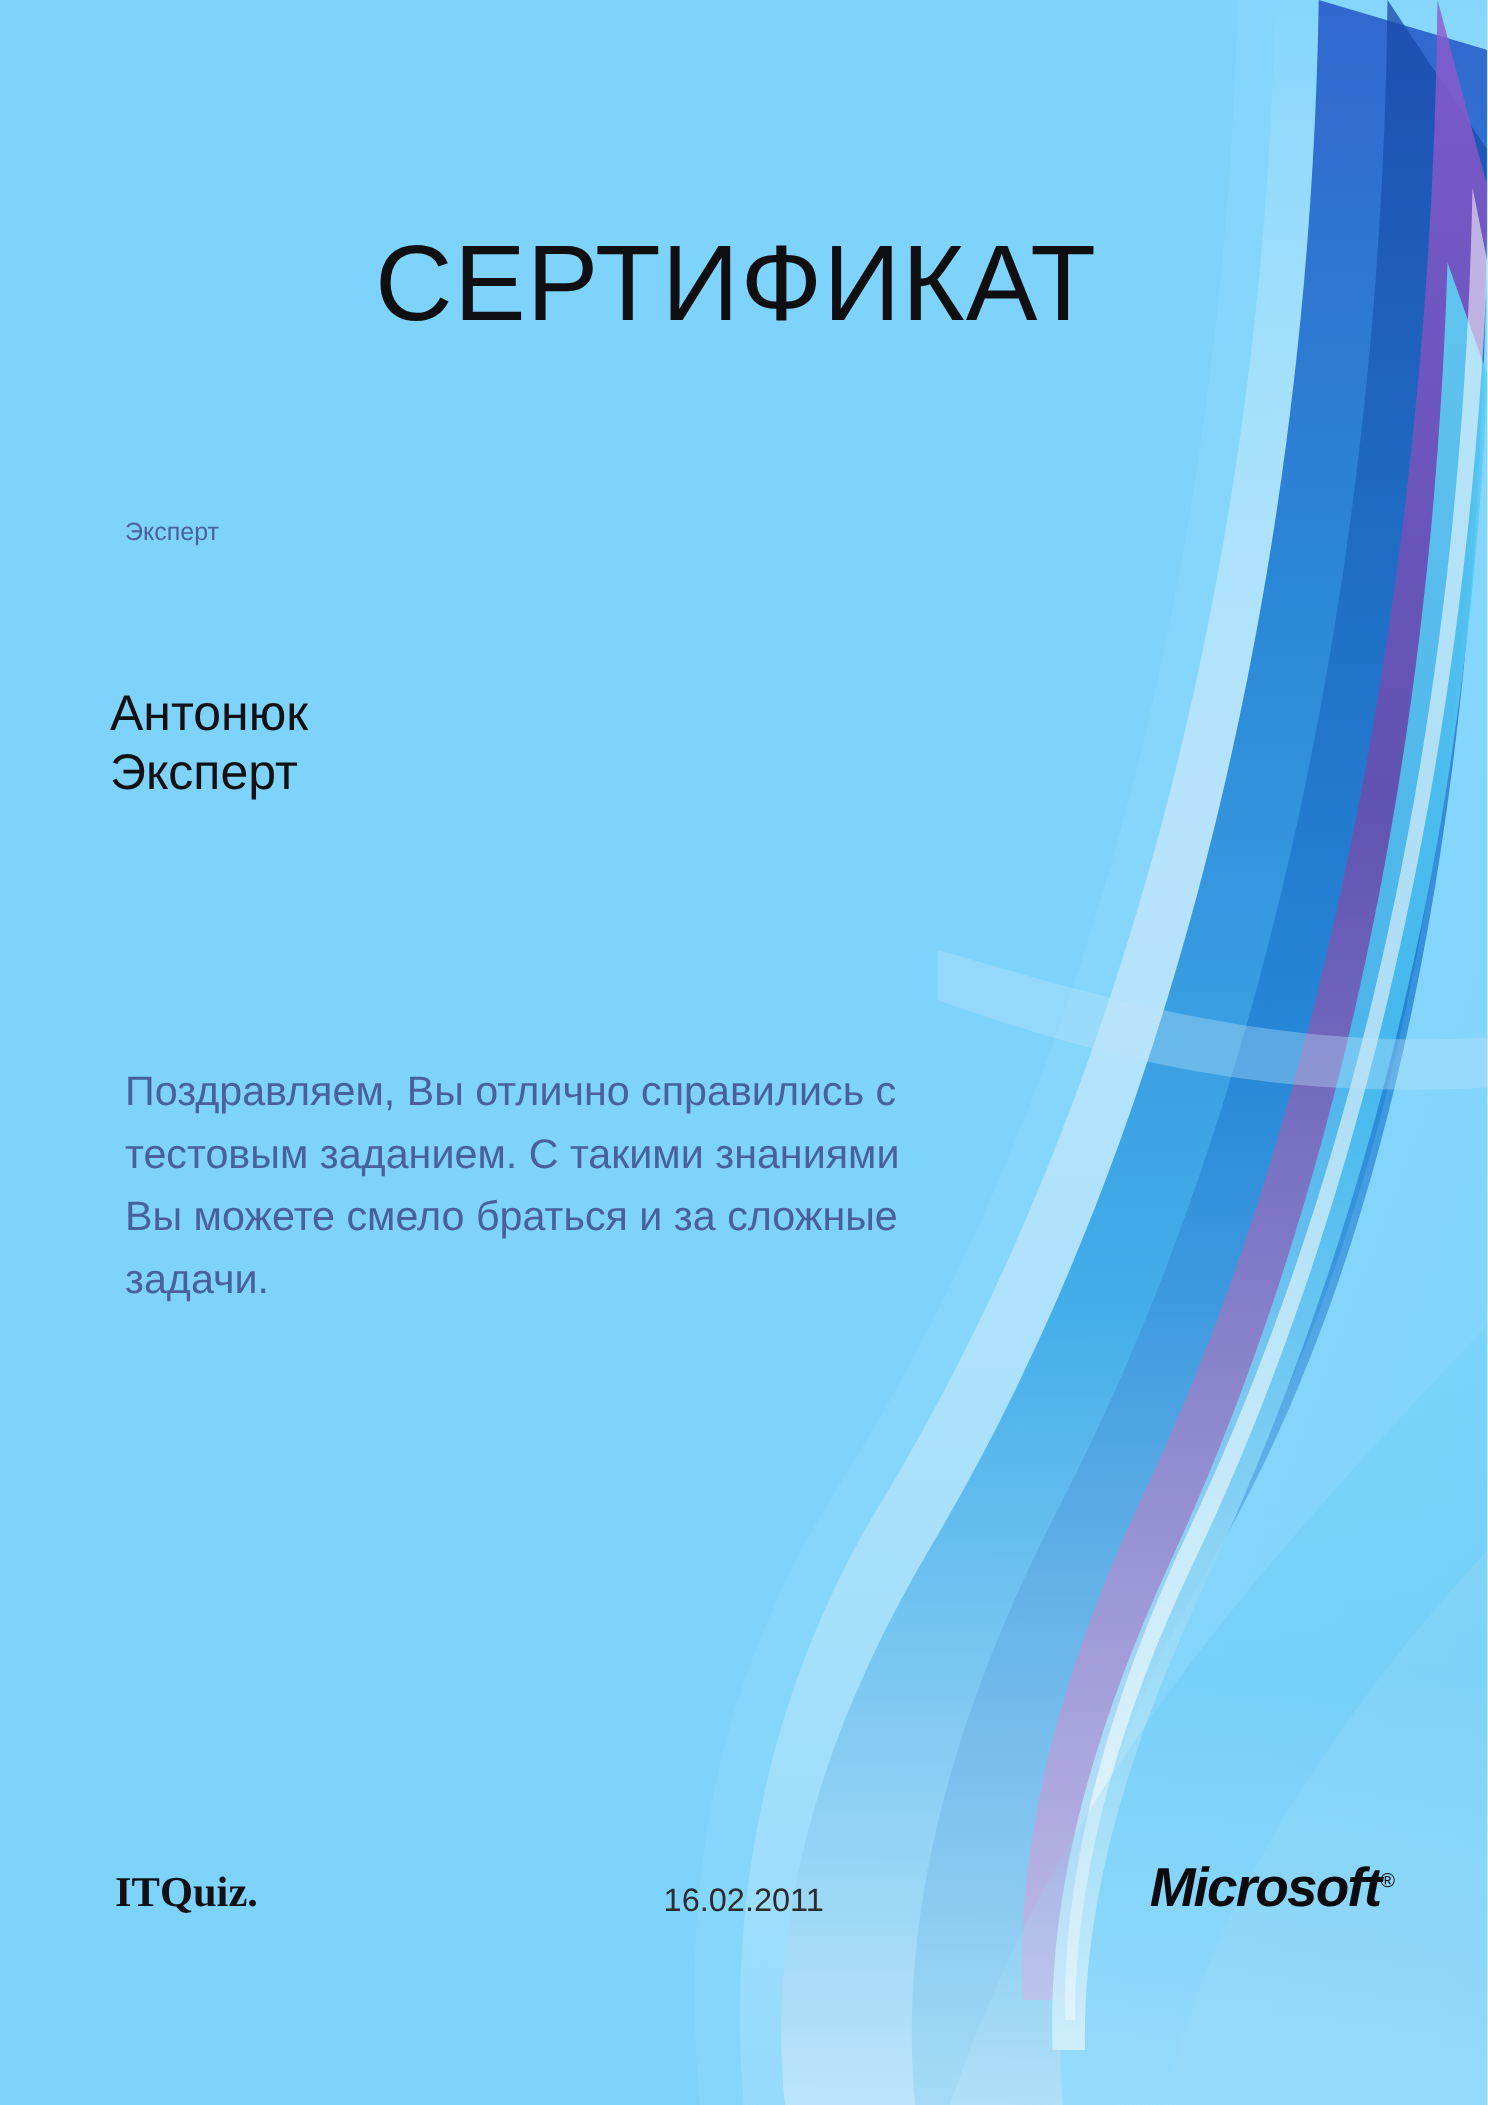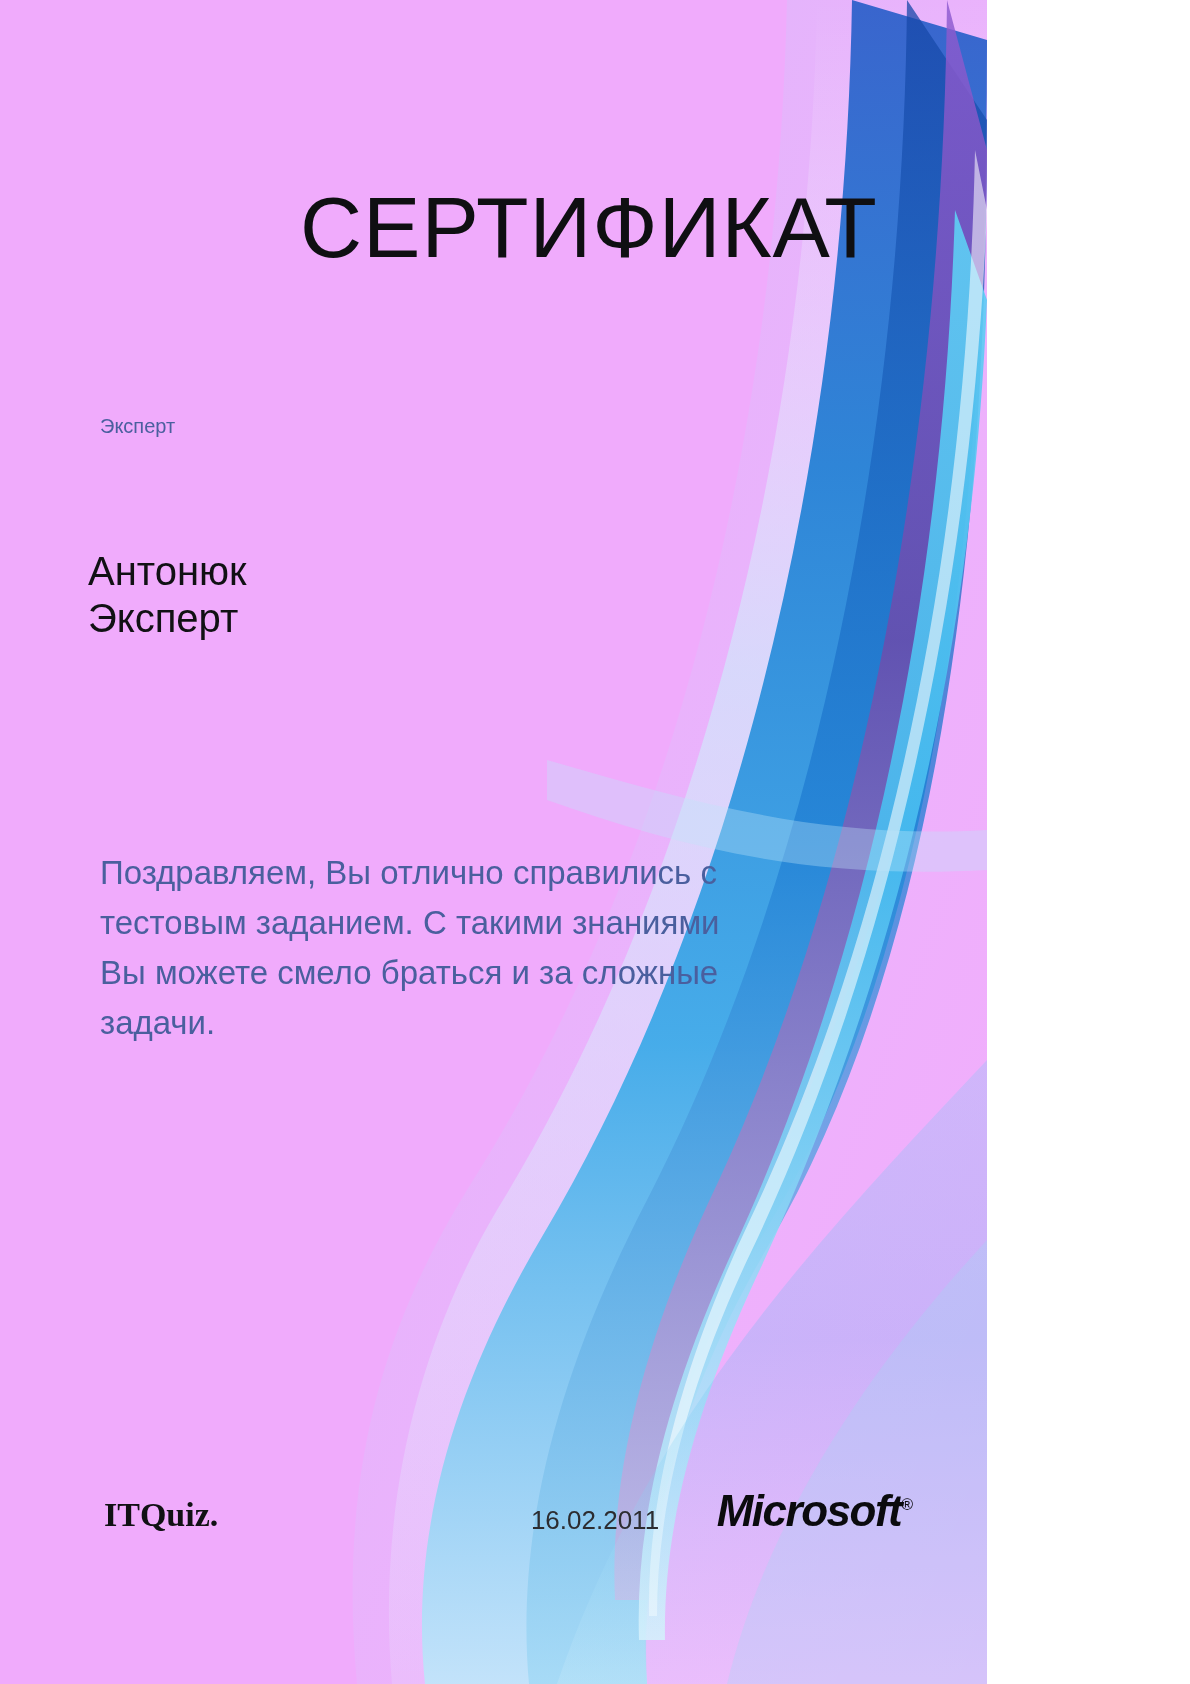--- a/index.html
+++ b/index.html
@@ -5,23 +5,23 @@
   html, body {
     margin: 0;
     padding: 0;
     background: #ffffff;
   }
   body {
     font-family: "Liberation Sans", sans-serif;
   }
   .page {
     position: relative;
-    width: 987px;
+    width: 1190px;
     height: 1684px;
-    background: #f0abfc;
+    background: #7dd3fc;
     overflow: hidden;
   }
 
   
   .artwork {
     position: absolute;
     top: 0;
     right: 0;
     width: 640px;
     height: 1684px;
@@ -82,21 +82,20 @@
   
   .footer-brand {
     position: absolute;
     left: 92px;
     top: 1496px;
     font-family: "Liberation Serif", serif;
     font-size: 34px;
     font-weight: bold;
     color: #111114;
     letter-spacing: 0px;
-    margin-left: 12px;
   }
 
   .footer-date {
     position: absolute;
     left: 0;
     top: 1505px;
     width: 1190px;
     text-align: center;
     font-size: 26px;
     color: #2c2c30;

